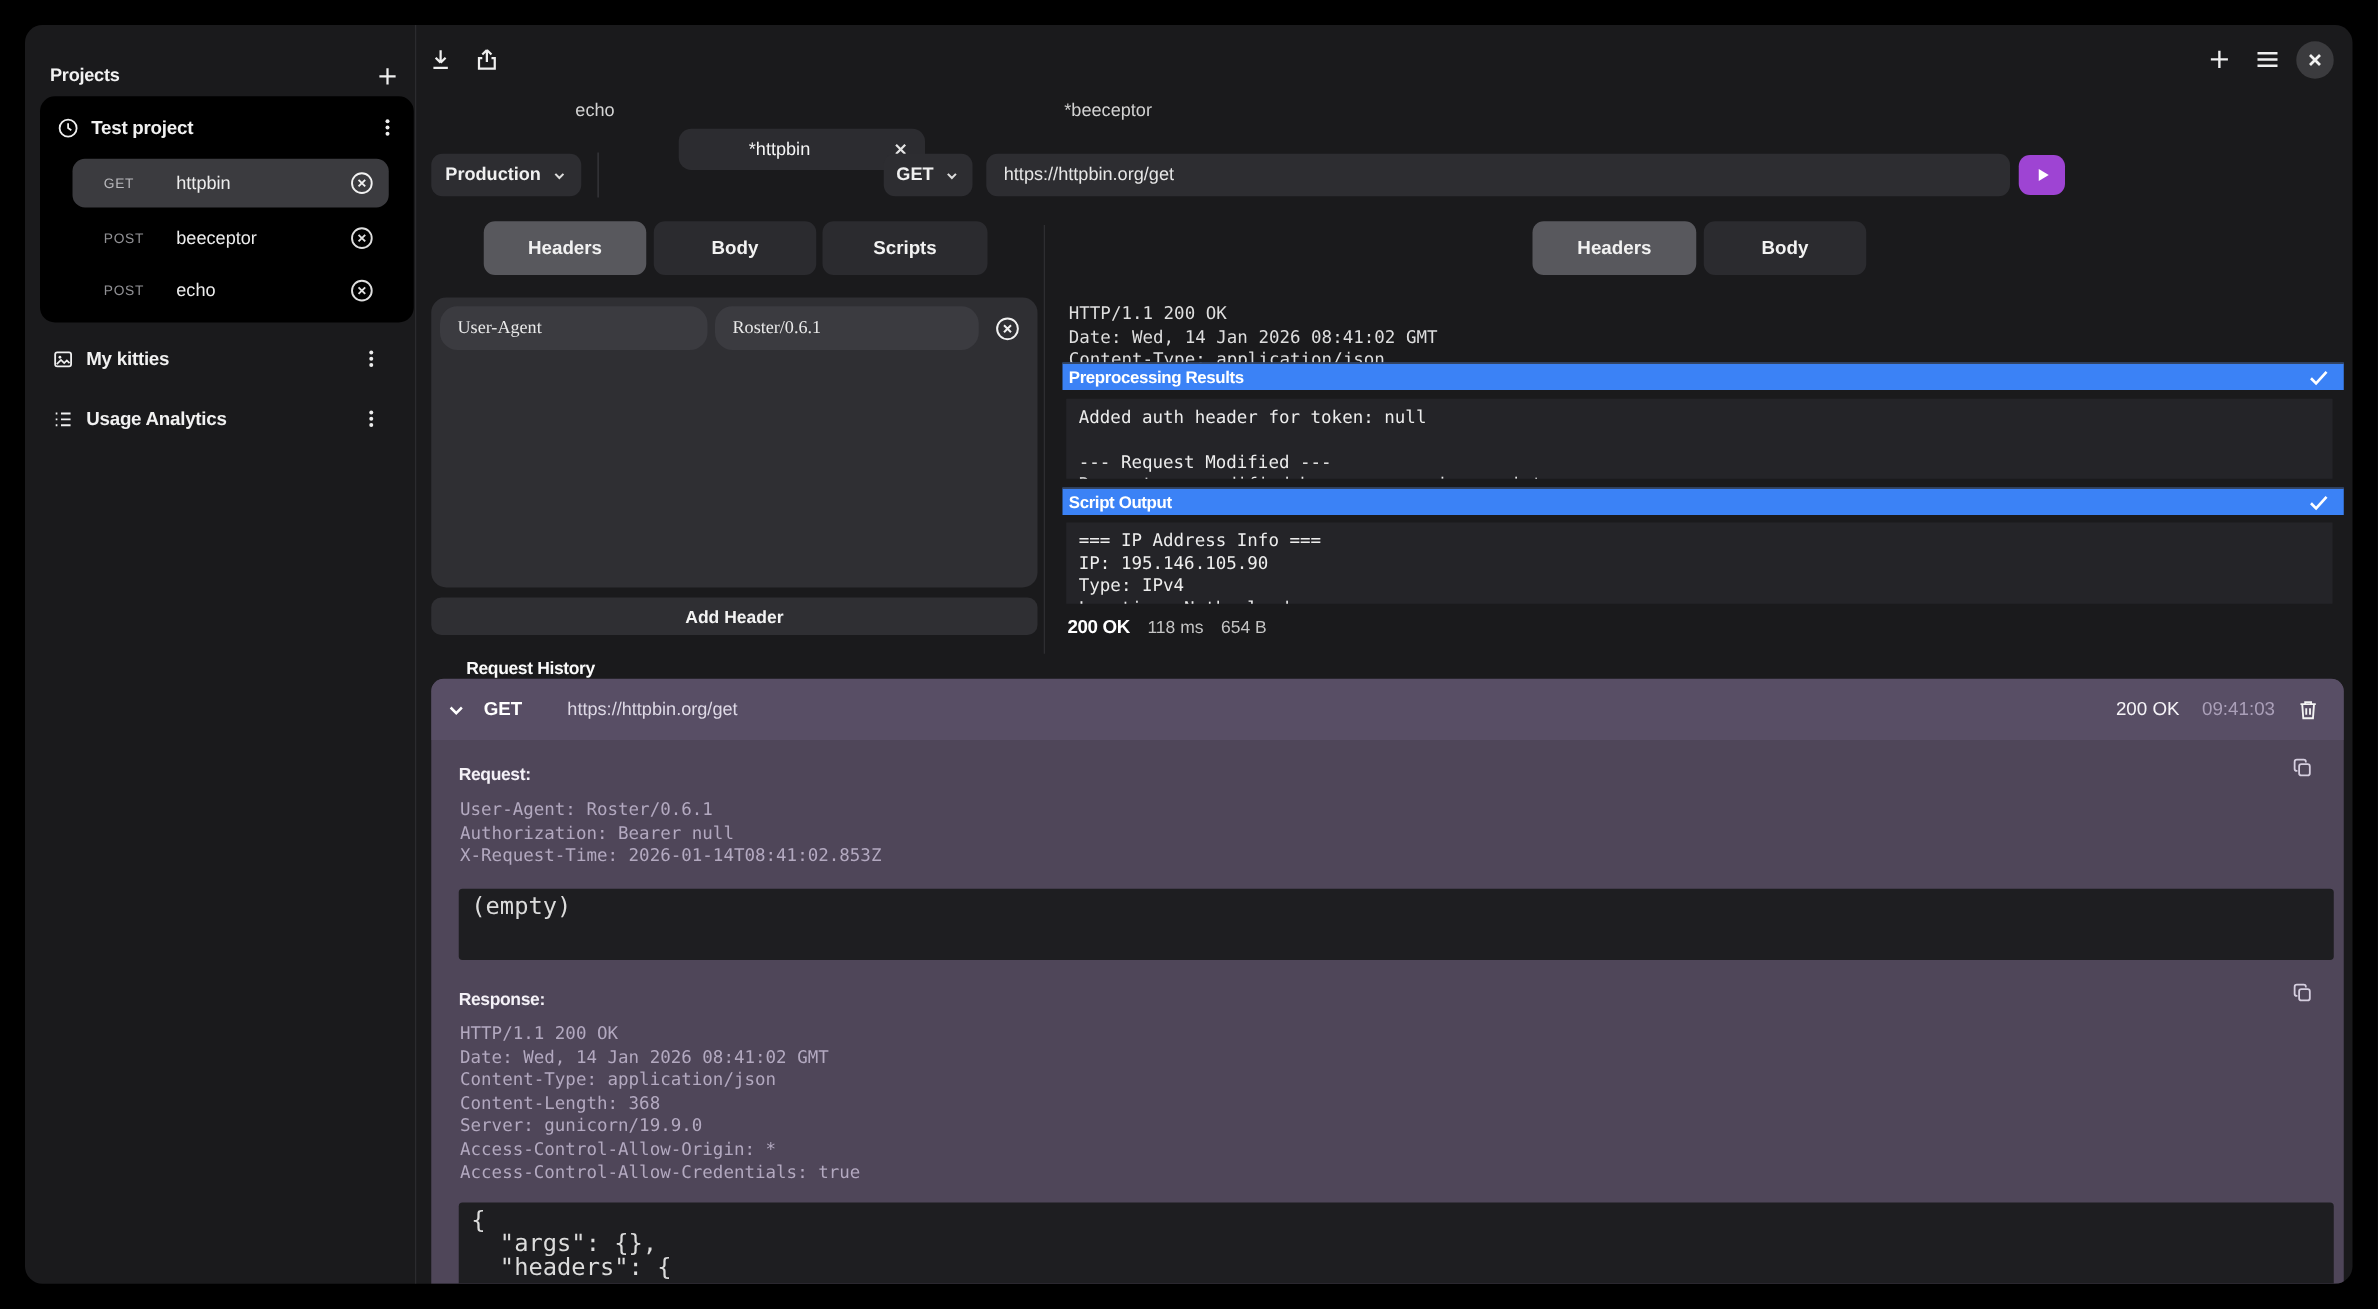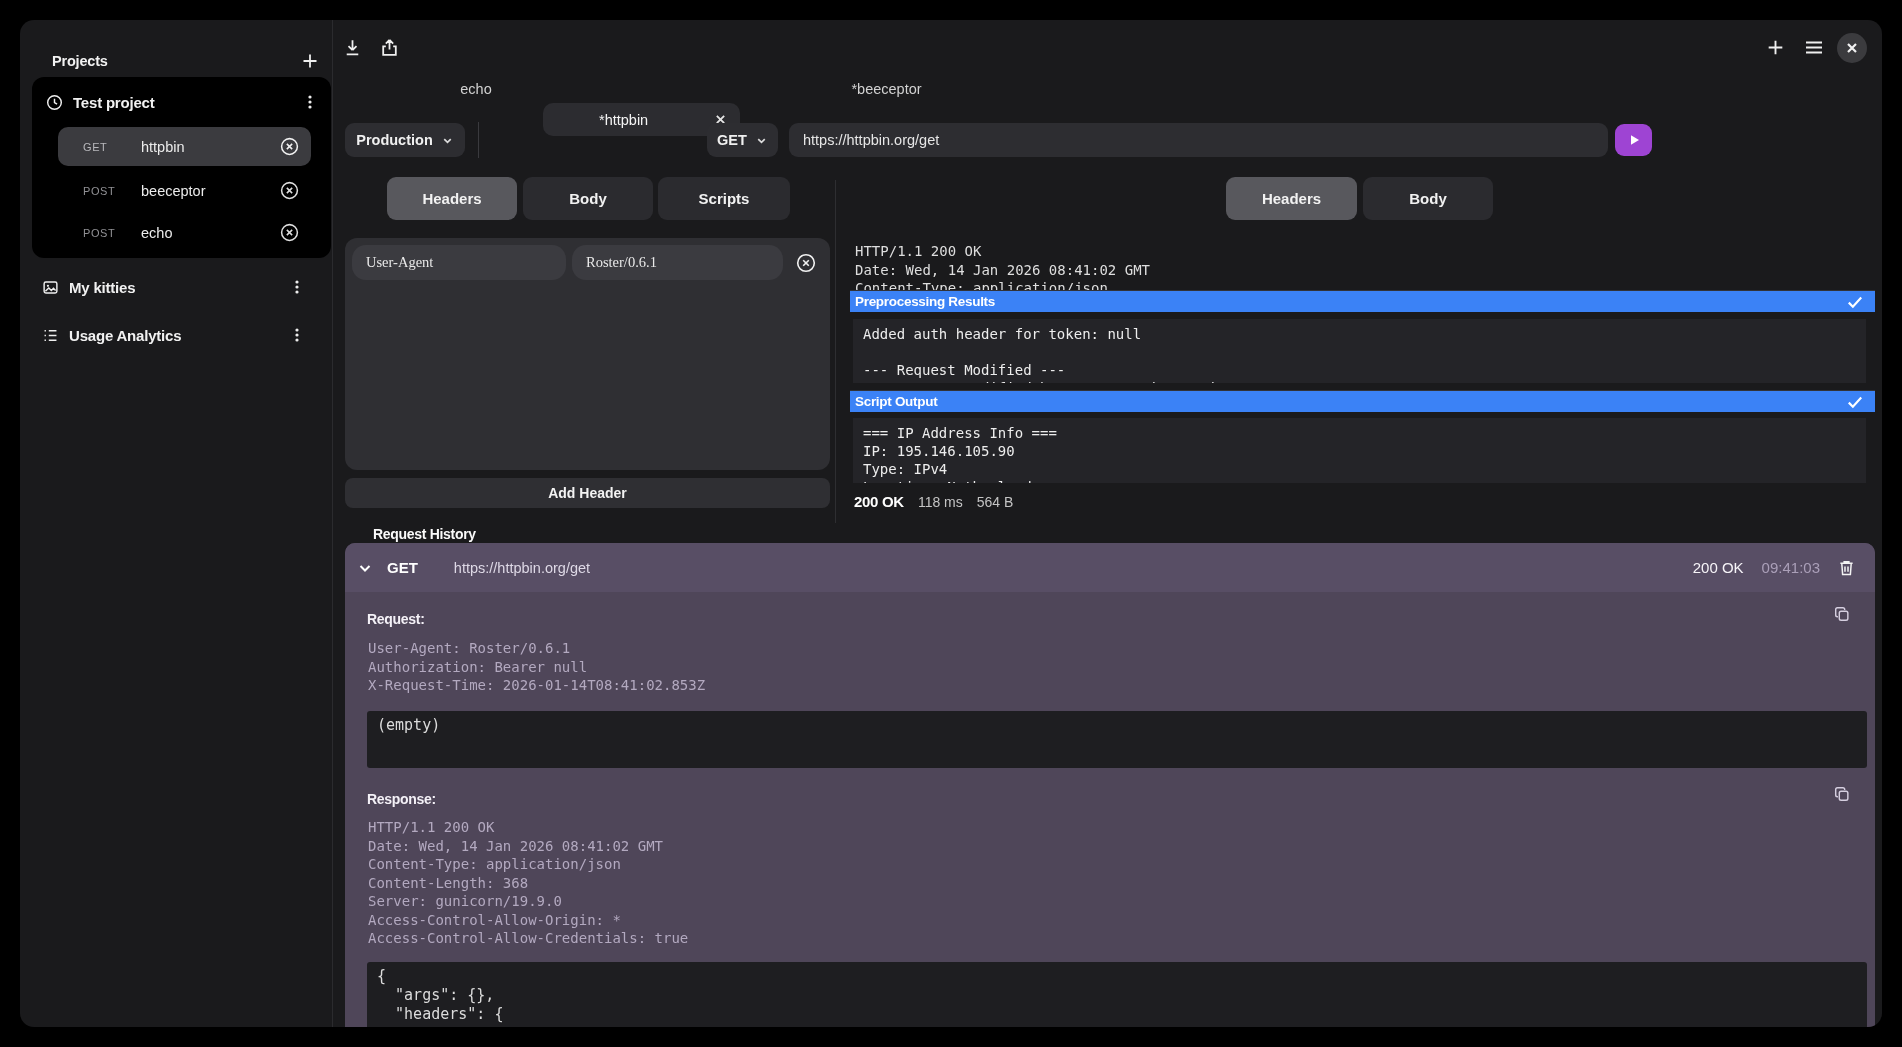--- a/index.html
+++ b/index.html
@@ -1,21 +1,21 @@
 <!DOCTYPE html>
 <html><head>
 <meta charset="utf-8">
 <style>
   * { margin:0; padding:0; box-sizing:border-box; }
   html,body { width:1902px; height:1047px; background:#000; font-family:"Liberation Sans", sans-serif; }
   #window { position:absolute; left:20px; top:20px; width:1862px; height:1007px; background:#1a1a1c; border-radius:14px; overflow:hidden; color:#e8e8e8; }
 
   
   .sidebar { position:absolute; left:0; top:0; width:313px; height:100%; border-right:1px solid #2b2b2e; }
-  .sb-head { position:absolute; left:20px; right:12px; top:30px; height:22px; display:flex; align-items:center; justify-content:space-between;margin-left:12px; }
+  .sb-head { position:absolute; left:20px; right:12px; top:30px; height:22px; display:flex; align-items:center; justify-content:space-between; }
   .sb-title { font-size:14.5px; font-weight:bold; letter-spacing:-.2px; color:#f2f2f2; }
   .icon-btn { background:none; border:none; color:#e9e9e9; cursor:pointer; display:flex; align-items:center; justify-content:center; padding:0; }
   .group-panel { position:absolute; left:12px; top:57px; width:299px; height:181px; background:#000000; border-radius:12px; }
   .group-row { display:flex; align-items:center; gap:10px; padding:0 14px 0 14px; height:38px; }
   .group-row .gname { font-size:15px; font-weight:bold; color:#f1f1f1; letter-spacing:-.2px; flex:1; }
   .proj-item { position:absolute; left:26px; right:20px; height:39px; display:flex; align-items:center; border-radius:10px; }
   .proj-item.selected { background:#3b3b3f; }
   .pi-method { width:42px; margin-left:25px; font-size:11px; letter-spacing:.6px; color:#919195; }
   .pi-name { font-size:14.5px; color:#ececec; margin-left:16px; flex:1; }
   .pi-x { margin-right:12px; display:flex; }
@@ -48,21 +48,21 @@
   .hist-title { position:absolute; left:12px; top:506px; font-size:14px; font-weight:bold; color:#fafafa; letter-spacing:-.3px;margin-left:28px; }
   .hist-card { position:absolute; left:12px; top:523px; width:1530px; height:484px; background:#4f4659; border-radius:10px 10px 0 0; overflow:hidden; }
   .hist-head { position:absolute; left:0; top:0; right:0; height:49px; background:#584e65; display:flex; align-items:center; }
   .hh-method { font-size:15px; font-weight:bold; color:#fff; margin-left:14px; }
   .hh-url { font-size:14.5px; color:#ded9e6; margin-left:36px; flex:1; }
   .hh-status { font-size:15px; color:#f6f4f8; }
   .hh-time { font-size:15px; color:#aa9fb8; margin:0 18px; }
   .sec-label { position:absolute; left:22px; font-size:14px; font-weight:bold; letter-spacing:-.3px; color:#f4f1f7; }
   .copy-btn { position:absolute; right:24px; background:none; border:none; color:#d6cfe0; cursor:pointer; }
   .hist-pre { position:absolute; left:23px; font-size:14px; line-height:18.5px; color:#b3a9c0; }
-  .darkbox { position:absolute; left:22px; right:8px; background:#1e1e21; border-radius:3px; padding:5px 10px; font-size:15px; line-height:19px; color:#dcdcdc; overflow:hidden; }
+  .darkbox { position:absolute; left:22px; right:8px; background:#1e1e21; border-radius:3px; padding:5px 10px; font-size:19px; line-height:19px; color:#dcdcdc; overflow:hidden; }
   svg { display:block; }
 </style>
 </head>
 <body>
 
 <div id="window">
 
   <aside class="sidebar">
     <div class="sb-head">
       <span class="sb-title">Projects</span>
@@ -291,21 +291,21 @@
         </span>
     </div>
     <pre class="logbox" style="top:398px; height:65px;">=== IP Address Info ===
 IP: 195.146.105.90
 Type: IPv4
 Location: Netherlands</pre>
 
     <div class="statusline">
       <span class="status-code">200 OK</span>
       <span class="status-dim">118 ms</span>
-      <span class="status-dim">564 B</span>
+      <span class="status-dim">654 B</span>
     </div>
 
     <div class="hist-title">Request History</div>
 
     <div class="hist-card">
       <div class="hist-head">
         <span style="margin-left:12px;">
             <svg width="16" height="16" viewBox="0 0 16 16" fill="none" stroke="#fff" stroke-width="2">
               <path d="M3.5 6l4.5 4.5L12.5 6"></path>
             </svg>

